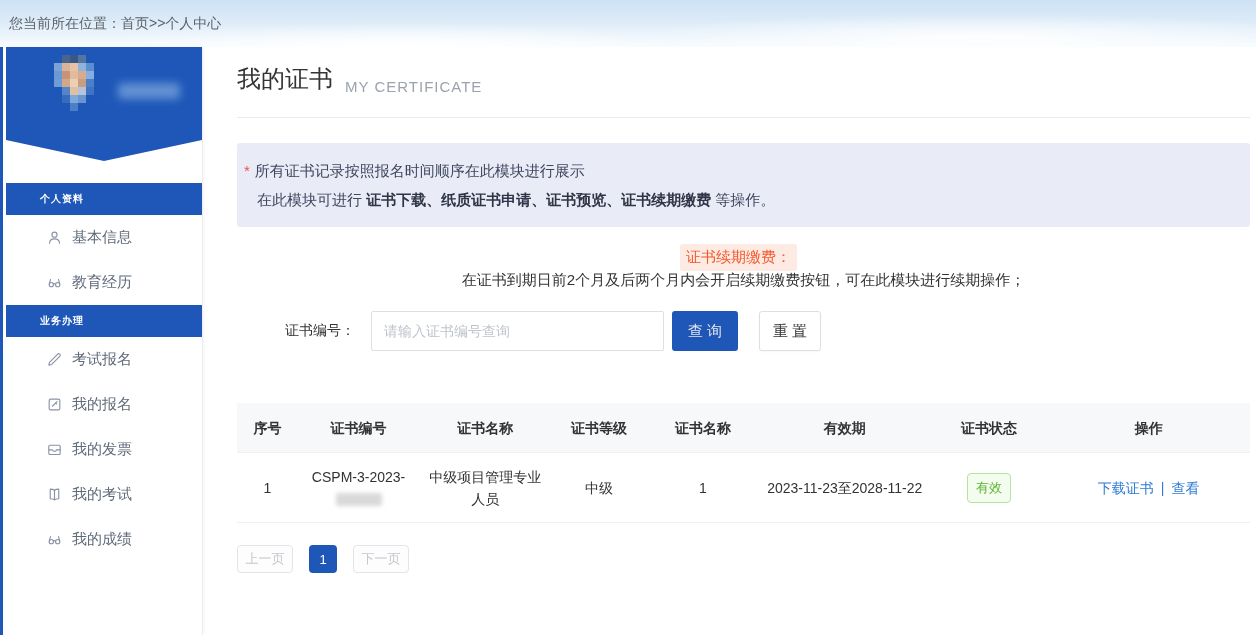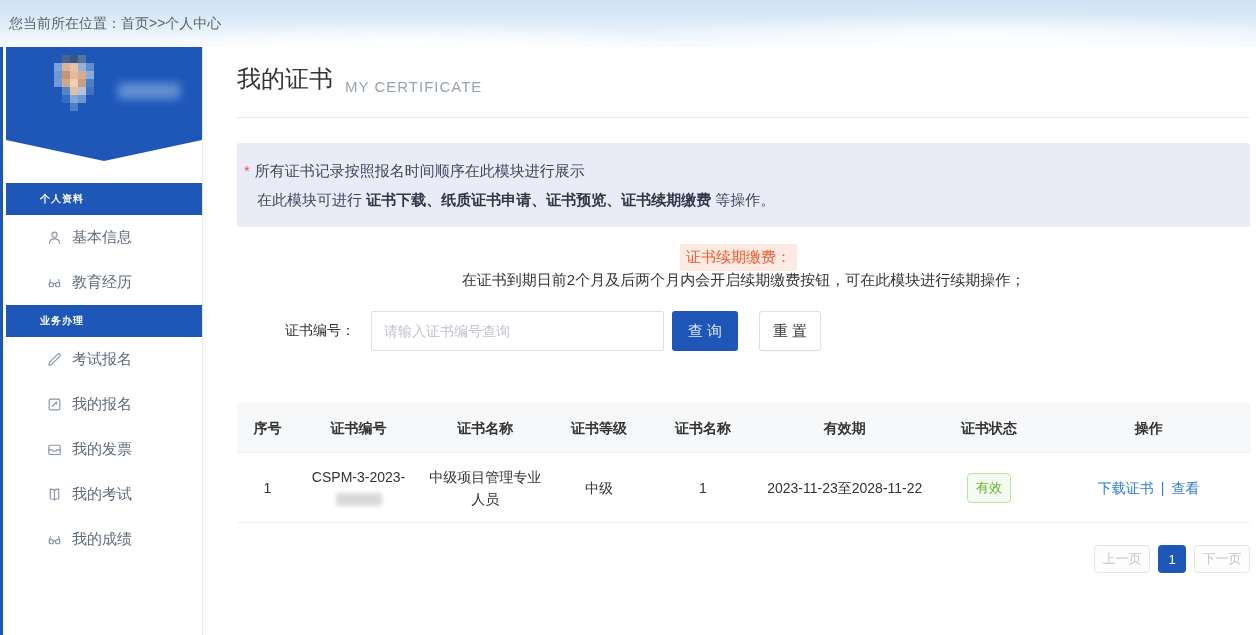--- a/index.html
+++ b/index.html
@@ -78,21 +78,21 @@
   .c0{width:6%;} .c1{width:12%;} .c2{width:13%;} .c3{width:9.5%;} .c4{width:11%;}
   .c5{width:17%;} .c6{width:11.5%;} .c7{width:20%;}
   .redacted-block { display:inline-block; width:46px; height:13px; background:#d9d9d9;
     border-radius:2px; filter:blur(2px); vertical-align:middle; }
   .status-badge { display:inline-block; padding:3px 8px; font-size:13px; color:#5cb531;
     background:#f4fbef; border:1px solid #b7e3a1; border-radius:4px; }
   .op-link { color:#2e7bd3; text-decoration:none; cursor:pointer; }
   .op-sep { color:#2e7bd3; margin:0 7px; }
 
   
-  .pagination { margin-top:22px; display:flex; justify-content:flex-end; align-items:center; gap:8px; }
+  .pagination { margin-top:22px; display:flex; justify-content:flex-start; align-items:center; gap:16px; }
   .pg-btn { min-width:56px; height:28px; background:#fdfdfd; border:1px solid #e3e5e8;
     border-radius:4px; color:#c3c7cd; font-size:13px; cursor:default;
     font-family:"Liberation Sans","DejaVu Sans",sans-serif; }
   .pg-num { width:28px; height:28px; background:#1e57b8; border:none; border-radius:4px;
     color:#fff; font-size:13px; cursor:pointer;
     font-family:"Liberation Sans","DejaVu Sans",sans-serif; }
 </style>
 </head>
 <body>
 

